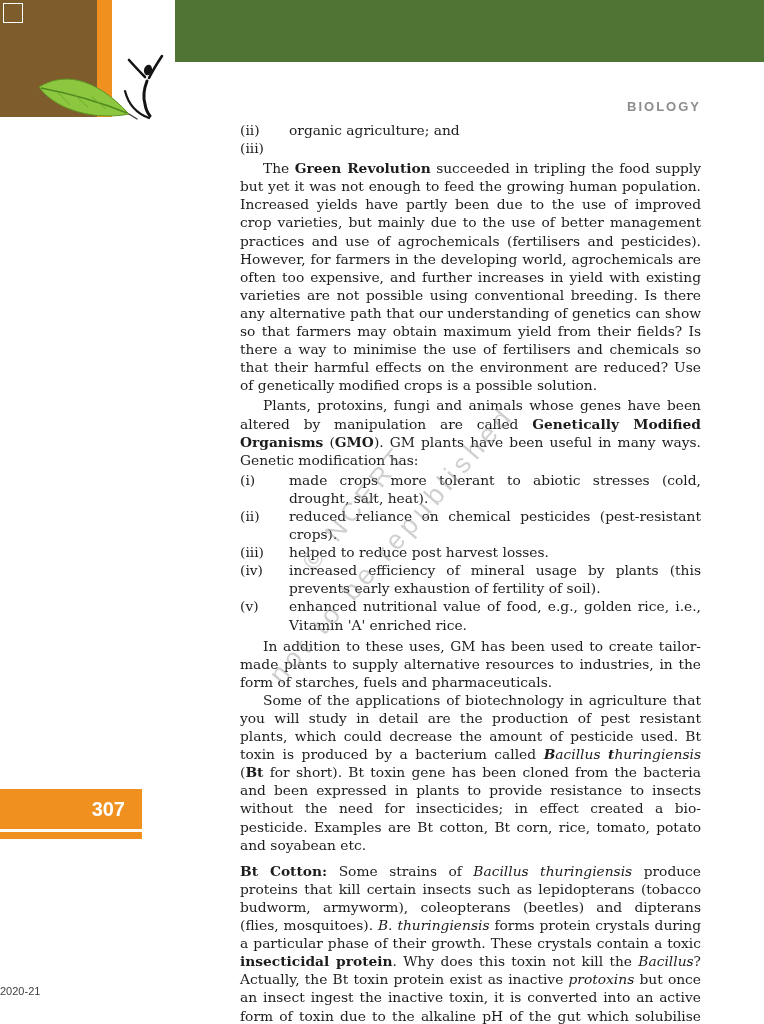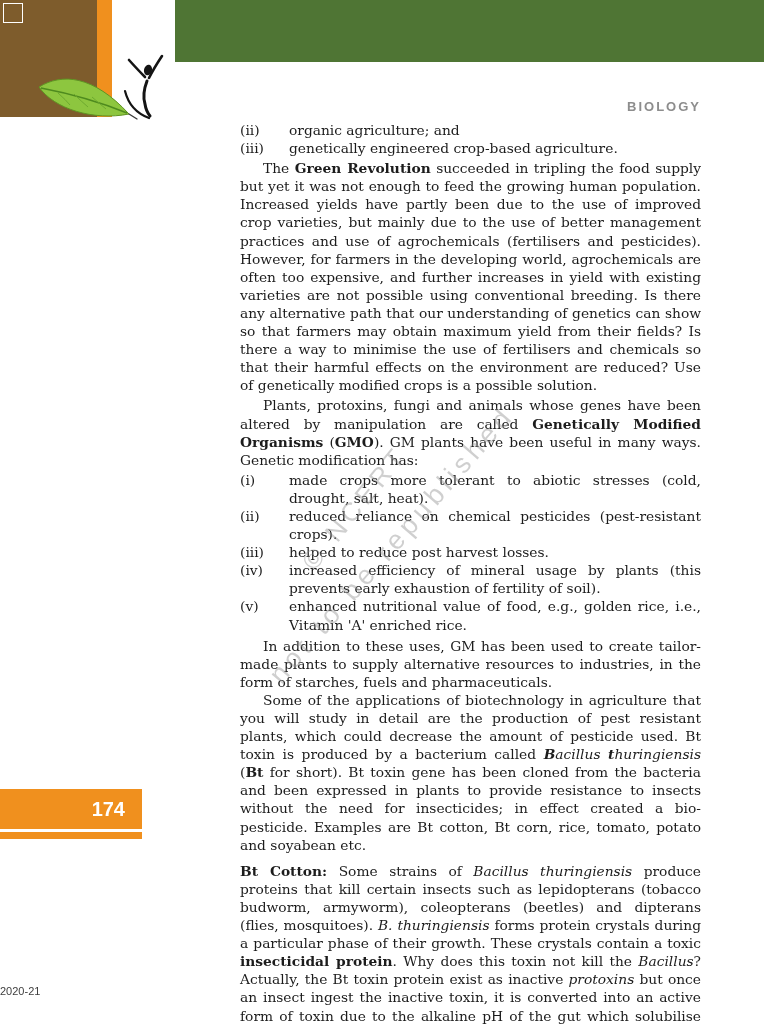--- a/index.html
+++ b/index.html
@@ -89,21 +89,20 @@
 
   <div class="content">
 
     <div class="num-list">
       <div class="num-row">
         <span class="num-col">(ii)</span>
         <span class="num-text">organic agriculture; and</span>
       </div>
       <div class="num-row">
         <span class="num-col">(iii)</span>
-        <span class="num-text">genetically engineered crop-based agriculture.</span>
       </div>
     </div>
 
     <p class="indent mt2"><span>The </span><span class="b">Green Revolution</span><span> succeeded in tripling the food supply but yet it was not enough to feed the growing human population. Increased yields have partly been due to the use of improved crop varieties, but mainly due to the use of better management practices and use of agrochemicals (fertilisers and pesticides). However, for farmers in the developing world, agrochemicals are often too expensive, and further increases in yield with existing varieties are not possible using conventional breeding. Is there any alternative path that our understanding of genetics can show so that farmers may obtain maximum yield from their fields? Is there a way to minimise the use of fertilisers and chemicals so that their harmful effects on the environment are reduced? Use of genetically modified crops is a possible solution.</span></p>
 
     <p class="indent mt2"><span>Plants, protoxins, fungi and animals whose genes have been altered by manipulation are called </span><span class="b">Genetically Modified Organisms</span><span> (</span><span class="b">GMO</span><span>). GM plants have been useful in many ways. Genetic modification has:</span></p>
 
     <div class="num-list mt2">
       <div class="num-row">
         <span class="num-col">(i)</span>
@@ -129,19 +128,19 @@
 
     <p class="indent mt3"><span>In addition to these uses, GM has been used to create tailor-made plants to supply alternative resources to industries, in the form of starches, fuels and pharmaceuticals.</span></p>
 
     <p class="indent"><span>Some of the applications of biotechnology in agriculture that you will study in detail are the production of pest resistant plants, which could decrease the amount of pesticide used. Bt toxin is produced by a bacterium called </span><span class="b i">B</span><span class="i">acillus </span><span class="b i">t</span><span class="i">huringiensis</span><span> (</span><span class="b">Bt</span><span> for short).  Bt toxin gene has been cloned from the bacteria and been expressed in plants to provide resistance to insects without the need for insecticides; in effect created a bio-pesticide. Examples are Bt cotton, Bt corn, rice, tomato, potato and soyabean etc.</span></p>
 
     <p class="mt7"><span class="b">Bt Cotton:</span><span> Some strains of </span><span class="i">Bacillus thuringiensis</span><span> produce proteins that kill certain insects such as lepidopterans (tobacco budworm, armyworm), coleopterans (beetles) and dipterans (flies, mosquitoes).  </span><span class="i">B. thuringiensis</span><span> forms protein crystals during a particular phase of their growth. These crystals contain a toxic </span><span class="b">insecticidal protein</span><span>. Why does this toxin not kill the </span><span class="i">Bacillus</span><span>? Actually, the Bt toxin protein exist as inactive </span><span class="i">protoxins</span><span> but once an insect ingest the inactive toxin, it is converted into an active form of toxin due to the alkaline pH of the gut which solubilise the crystals. The activated toxin binds to the surface of midgut epithelial cells and</span></p>
 
   </div>
 
   <div class="page-badge">
-    <span>174</span>
+    <span>307</span>
   </div>
   <div class="page-badge-strip"></div>
 
   <div class="footer">2020-21</div>
 
 </div>
 
 </body></html>

